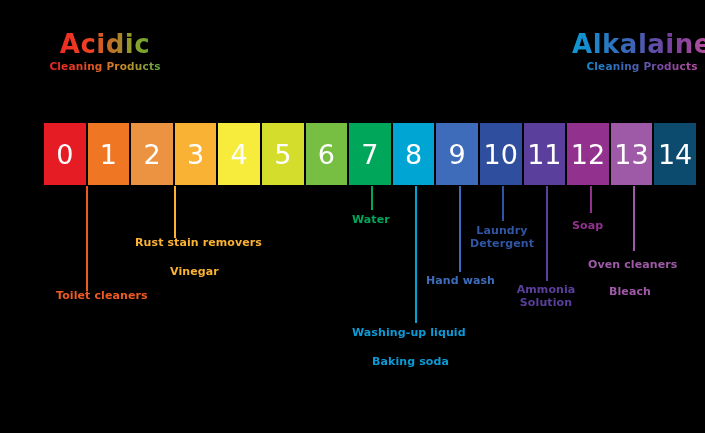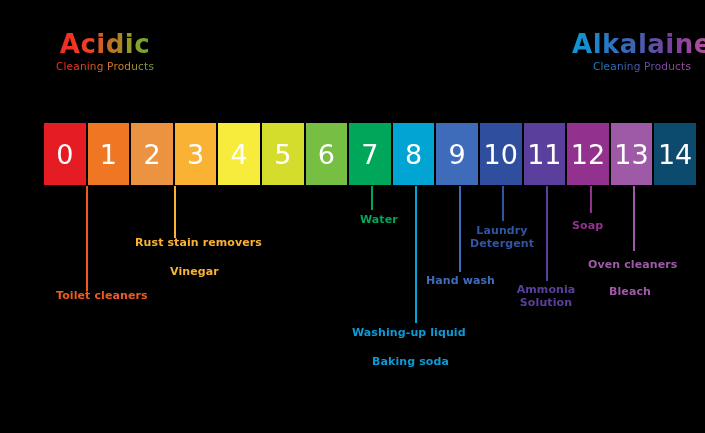--- a/index.html
+++ b/index.html
@@ -12,21 +12,21 @@
   #stage{position:absolute;left:16px;top:0;width:705px;height:433px;}
 
   
   .heading{position:absolute;white-space:nowrap;font-weight:bold;}
   .heading .main{
     font-size:26px;letter-spacing:.5px;line-height:1;
     display:block;
   }
   .heading .sub{
     font-size:10.5px;letter-spacing:.2px;line-height:1;
-    display:block;margin-top:4px;font-weight:normal;
+    display:block;margin-top:4px;font-weight:bold;
   }
   .grad{
     background-clip:text;-webkit-background-clip:text;
     color:transparent;-webkit-text-fill-color:transparent;
     display:inline-block;
   }
   #head-acidic{left:24px;top:31px;text-align:center;width:130px;}
   #head-acidic .main{background-image:linear-gradient(90deg,#ed1c24 0%,#ef4223 38%,#8aa22c 72%,#4cae3c 100%);}
   #head-acidic .sub{background-image:linear-gradient(90deg,#ed1c24 0%,#ee3d23 30%,#d08a27 62%,#49b14a 100%);}
 
@@ -98,21 +98,21 @@
   <div class="conn" style="left:530px; top:186px; height:95px;  background:#5b3f9d;"></div>
   <div class="conn" style="left:574px; top:186px; height:27px;  background:#93318f;"></div>
   <div class="conn" style="left:617px; top:186px; height:65px;  background:#9f5aa7;"></div>
 
   <div class="lbl" style="left:40px; top:289px; color:#ef5a22;">Toilet cleaners</div>
 
   <div class="lbl" style="left:119px; top:236px; color:#f9b233;">Rust stain removers</div>
 
   <div class="lbl" style="left:154px; top:265px; color:#f9b233;">Vinegar</div>
 
-  <div class="lbl" style="left:336px; top:213px; color:#00a65a;margin-left:8px;">Water</div>
+  <div class="lbl" style="left:336px; top:213px; color:#00a65a;">Water</div>
 
   <div class="lbl" style="left:336px; top:326px; color:#0b9ad6;">Washing-up liquid</div>
 
   <div class="lbl" style="left:356px; top:355px; color:#0b9ad6;">Baking soda</div>
 
   <div class="lbl" style="left:410px; top:274px; color:#3f6cba;">Hand wash</div>
 
   <div class="lbl two" style="left:446px; top:224px; width:80px; color:#2f55a4;">
     <span>Laundry</span><br>
     <span>Detergent</span>

